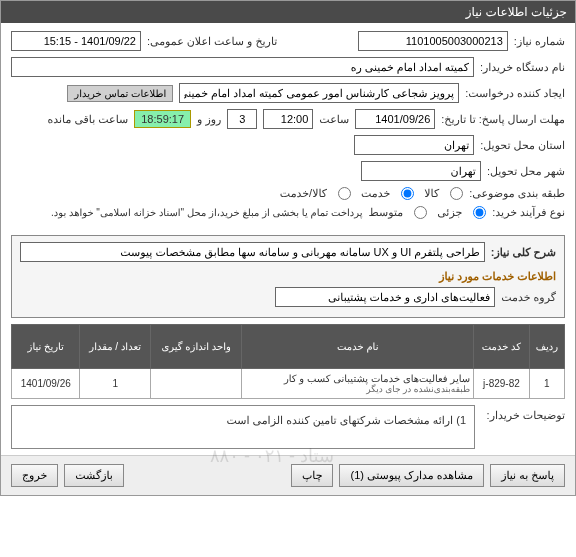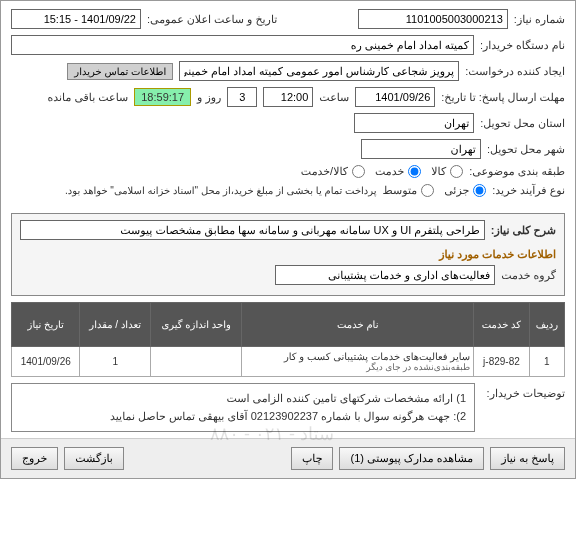--- a/index.html
+++ b/index.html
@@ -57,21 +57,21 @@
   background: #86efac;
   border: 1px solid #aa9900;
   padding: 2px 6px;
   font-size: 11px;
 }
 .radio-group {
   display: inline-flex;
   gap: 10px;
   align-items: center;
 }
-.radio-item { display: inline-flex; gap: 4px; align-items: center; }
+.radio-item { display: inline-flex; gap: 11px; align-items: center; }
 .inner-panel {
   border: 1px solid #888;
   margin: 6px 10px;
   padding: 6px 8px;
   background: #f5f5f5;
 }
 .inner-panel .row { margin-bottom: 4px; }
 .section-label {
   font-weight: bold;
   font-size: 11px;
@@ -132,20 +132,23 @@
   font-size:18px;
   pointer-events:none;
   margin-top:28px;
 }
 </style>
 </head>
 <body>
 
 <div class="window">
 
+  <div class="titlebar">
+    <span>جزئیات اطلاعات نیاز</span>
+  </div>
 
   <div class="form-section">
 
     <div class="row">
       <span class="label">شماره نیاز:</span>
       <input class="input-box" style="width: 150px;" readonly="" value="1101005003000213">
       <span style="flex:1"></span>
       <span class="label">تاریخ و ساعت اعلان عمومی:</span>
       <input class="input-box" style="width: 130px;" readonly="" value="1401/09/22 - 15:15">
     </div>
@@ -253,21 +256,20 @@
           <td>1401/09/26</td>
         </tr>
       </tbody>
     </table>
   </div>
 
   <div class="notes-wrap">
     <span class="label">توضیحات خریدار:</span>
     <div class="notes-content">
       <div>1) ارائه مشخصات شرکتهای تامین کننده الزامی است</div>
-      <div>2): جهت هرگونه سوال با شماره 02123902237 آقای بیهقی تماس حاصل نمایید</div>
       <span class="wm-overlay" style="right:140px;top:8px">ستاد - ۰۲۱ - ۸۸۰</span>
     </div>
   </div>
 
   <div class="footer-buttons">
     <div class="right-group">
       <button class="btn">پاسخ به نیاز</button>
       <button class="btn">مشاهده مدارک پیوستی (1)</button>
       <button class="btn">چاپ</button>
     </div>

